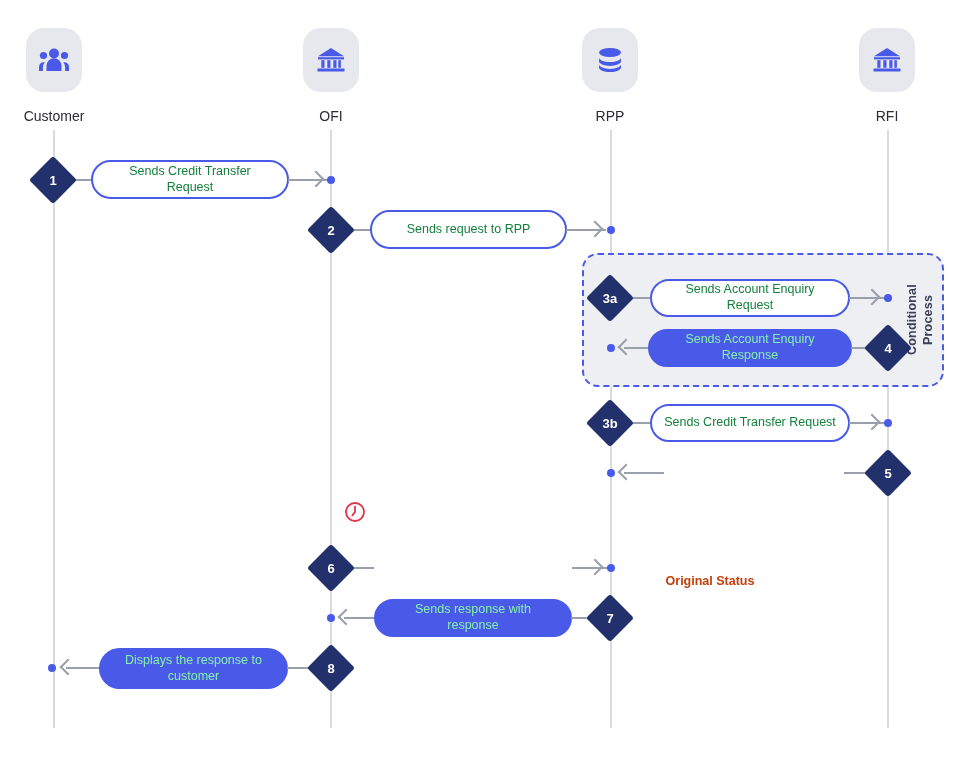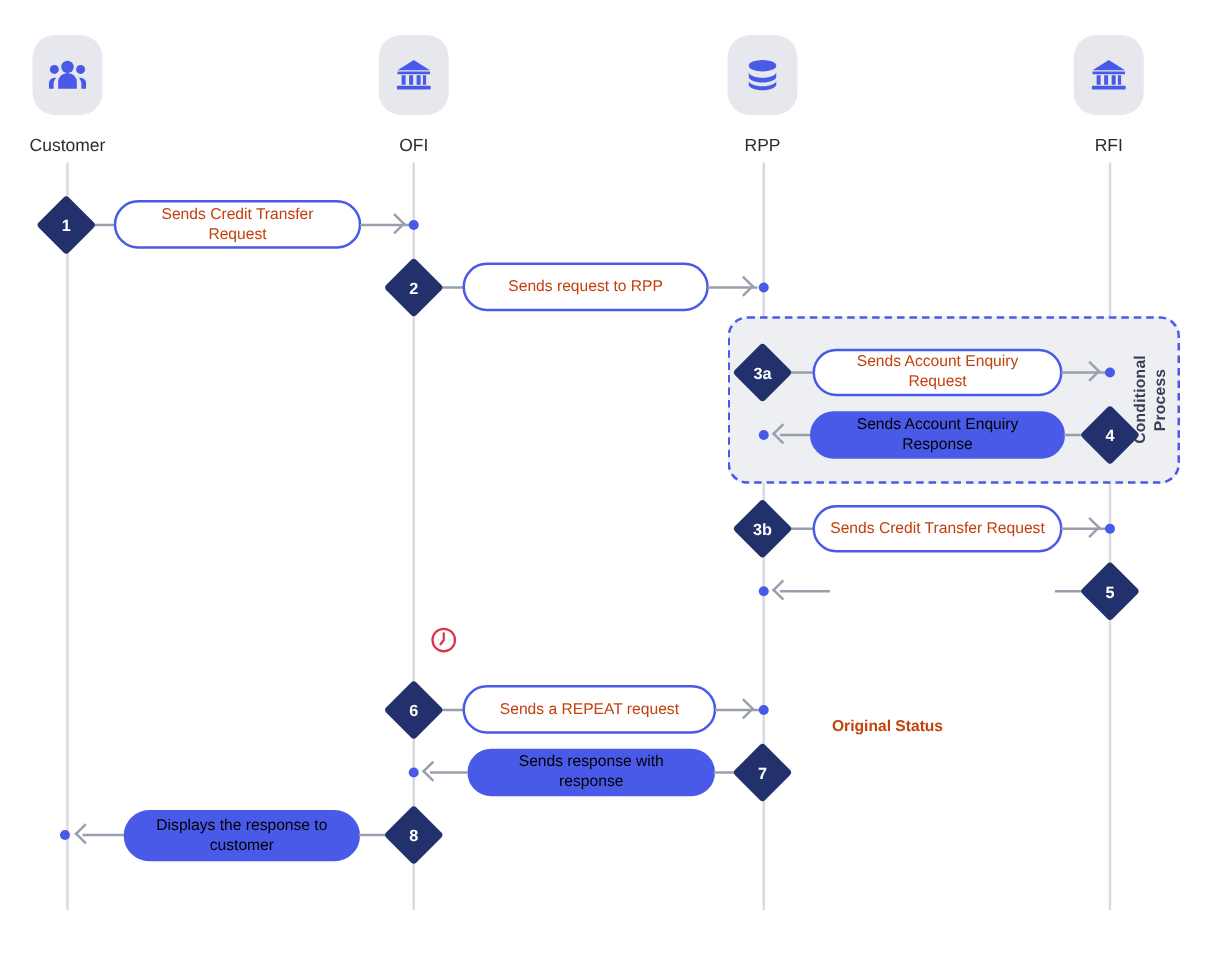--- a/index.html
+++ b/index.html
@@ -55,26 +55,26 @@
     position: absolute;
     display: flex; align-items: center; justify-content: center;
     text-align: center;
     font-size: 12.5px; line-height: 1.25;
     padding: 0 12px;
     border-radius: 999px;
   }
   .pill.outline {
     background: #ffffff;
     border: 2px solid #4a5ae8;
-    color: #c2410c;
+    color: #15803d;
   }
   .pill.filled {
     background: #4a5ae8;
     border: 2px solid #4a5ae8;
-    color: #000000;
+    color: #86efac;
   }
 
   .diamond {
     position: absolute;
     width: 34px; height: 34px;
     background: #22306b;
     transform: rotate(45deg);
     border-radius: 3px;
   }
   .diamond span {
@@ -234,21 +234,20 @@
   </div>
 
   <div class="clock" style="left:344px; top:501px">
     <svg width="22" height="22" viewBox="0 0 22 22" aria-hidden="true">
       <circle cx="11" cy="11" r="9" fill="none" stroke="#e0334a" stroke-width="1.8"></circle>
       <path d="M11 5.6V11l-2.6 3.4" fill="none" stroke="#e0334a" stroke-width="1.8" stroke-linecap="round"></path>
     </svg>
   </div>
 
   <div class="connector" style="left:344px; top:567px; width:30px"></div>
-  <div class="pill outline" style="left:370px; top:548px; width:203px; height:39px">Sends a REPEAT request</div>
   <div class="connector" style="left:572px; top:567px; width:36px"></div>
   <div class="arrowhead right" style="left:589px; top:561px"></div>
   <div class="dot" style="left:607px; top:564px"></div>
   <div class="diamond" style="left:314px; top:551px">
     <span>6</span>
   </div>
 
   <div class="note" style="left:615px; top:574px; width:190px">
     <div>Original Status</div>
   </div>

